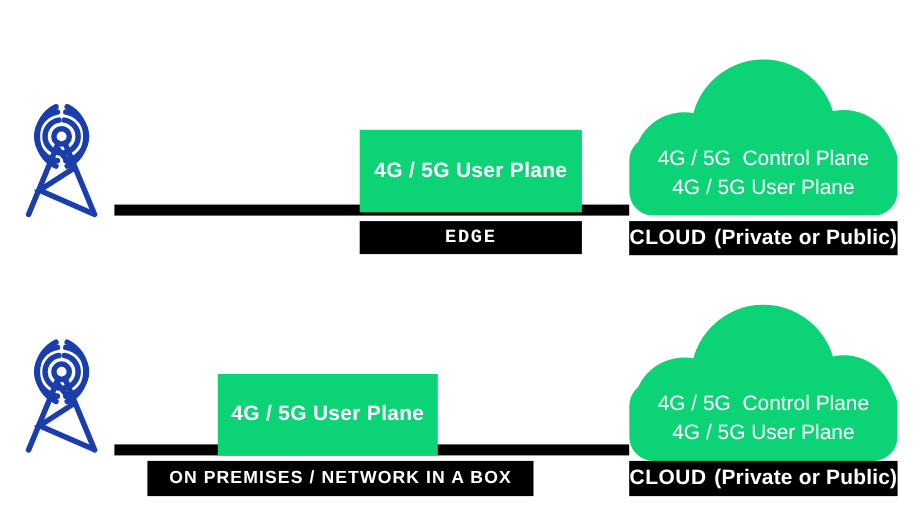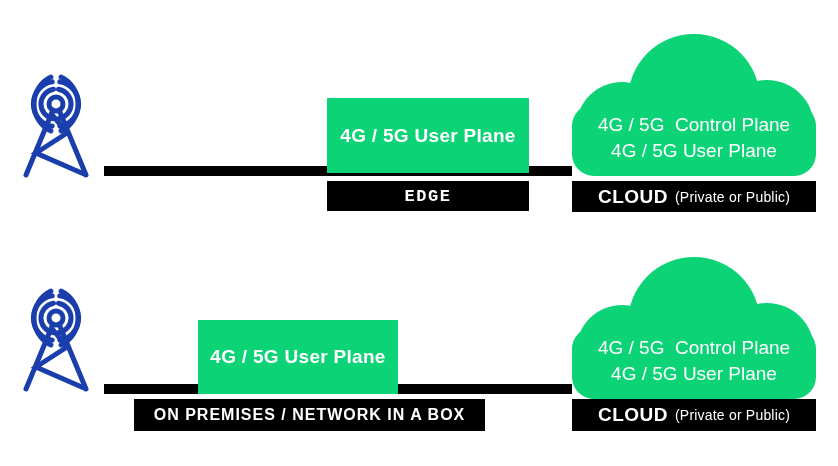--- a/index.html
+++ b/index.html
@@ -6,39 +6,39 @@
     --green:#0dd377;
     --blue:#1b3ead;
     --bar:#000000;
     --fg:#ffffff;
   }
   html,body{margin:0;padding:0;background:#ffffff;}
   .canvas{
     position:relative;width:838px;height:466px;background:#ffffff;overflow:hidden;
     font-family:"Liberation Sans", sans-serif;
   }
-  .abs{position:absolute;}
+  .abs{position:absolute;margin-top:20px;}
   
   .link-line{background:var(--bar);height:10px;z-index:1;}
   
   .gbox{
     background:var(--green);color:var(--fg);z-index:2;
     display:flex;align-items:center;justify-content:center;
     font-weight:700;font-size:19px;letter-spacing:.3px;
   }
   
   .bar{
     background:var(--bar);color:var(--fg);z-index:2;
     display:flex;align-items:center;justify-content:center;
     font-weight:700;
   }
   .bar.edge{font-size:17px;letter-spacing:1.5px;font-family:Liberation Mono, monospace;}
   .bar.prem{font-size:16px;letter-spacing:1px;}
   .bar.cloudbar{font-size:19px;letter-spacing:.5px;}
-  .bar.cloudbar .subtle{font-weight:400;font-size:14px;letter-spacing:.2px;margin-left:7px;}
+  .bar.cloudbar .subtle{font-weight:700;font-size:19px;letter-spacing:.2px;margin-left:7px;}
   
   .cloud-wrap{z-index:2;}
   .cloud-wrap svg{display:block;}
   .cloud-shape{fill:var(--green);}
   .cloud-text{
     position:absolute;left:0;right:0;top:84px;text-align:center;
     color:var(--fg);font-weight:400;font-size:19px;line-height:26px;
   }
   .pre{white-space:pre;}
   

